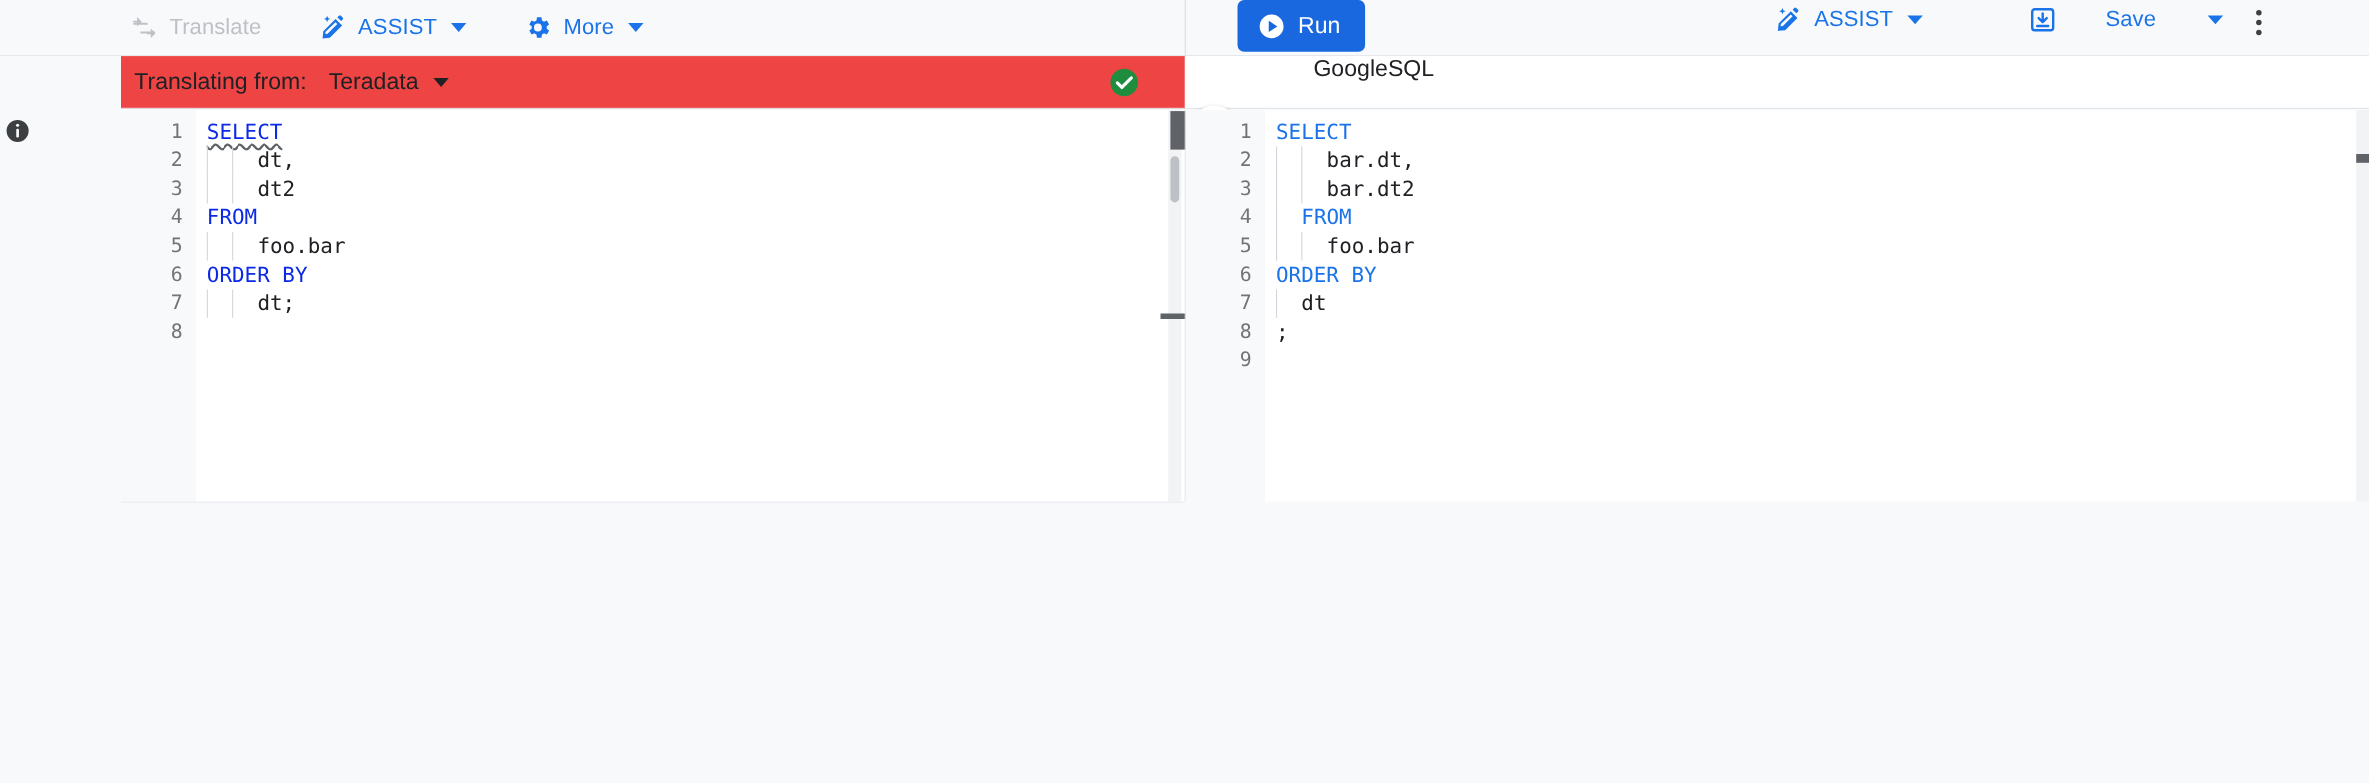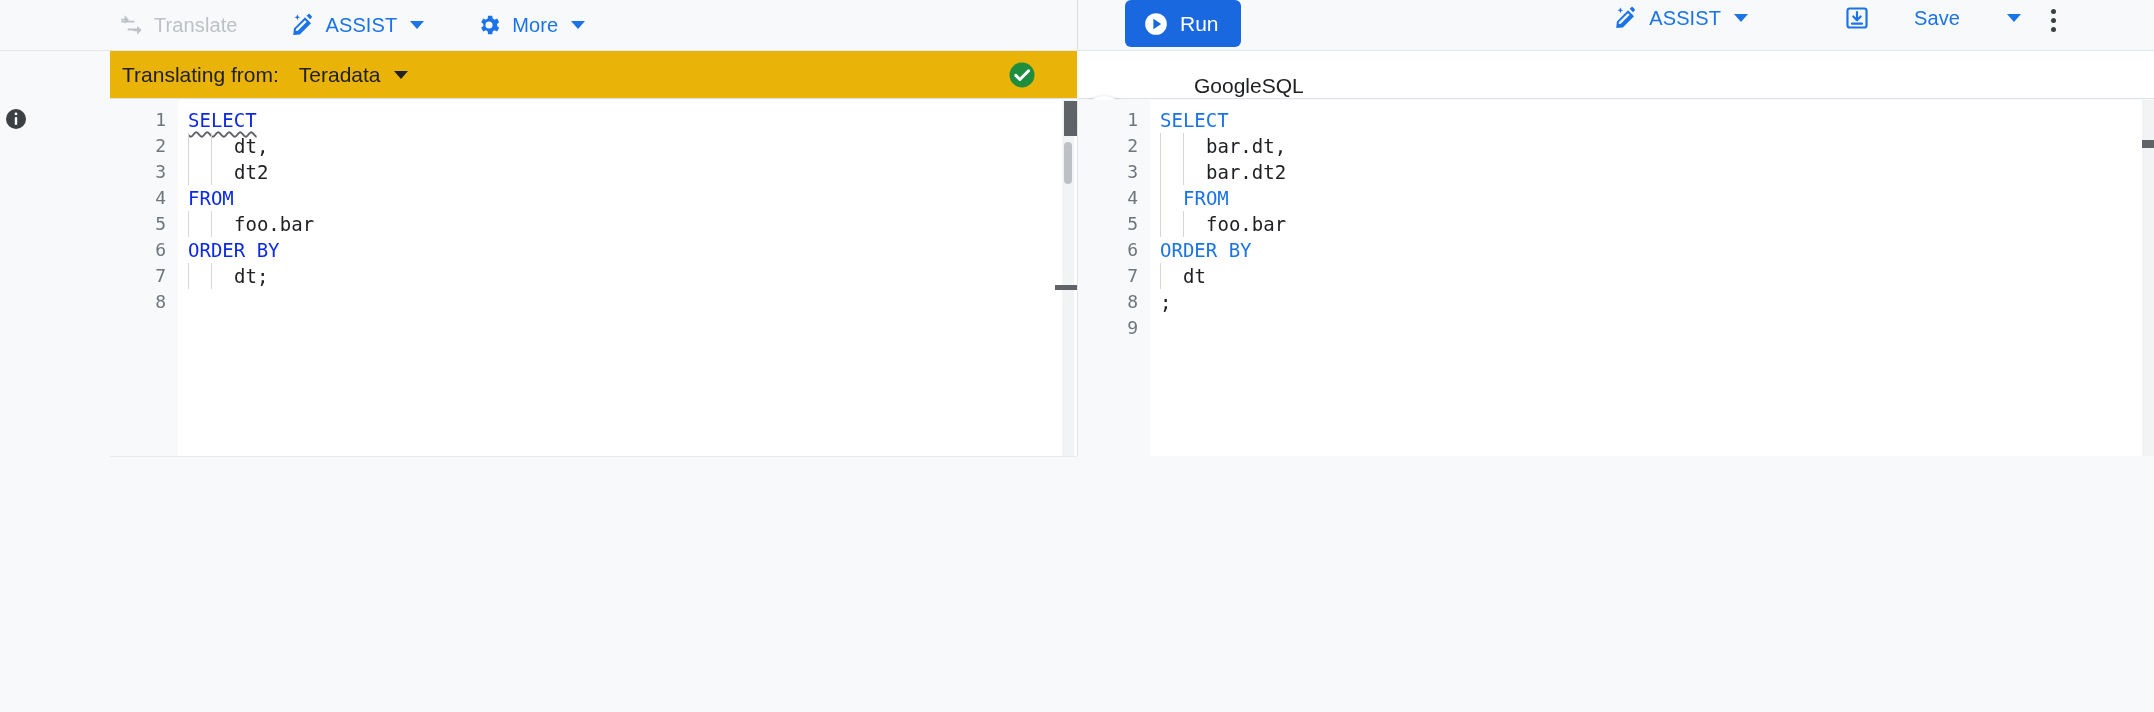--- a/index.html
+++ b/index.html
@@ -118,21 +118,21 @@
   .kebab i {
     display: block; width: 5px; height: 5px;
     border-radius: 50%; background: #3c4043;
   }
 
   
   .sub-left {
     position: absolute;
     left: 110px; top: 51px;
     width: 967px; height: 48px;
-    background: #eab308;
+    background: #ef4444;
     border-bottom: 1px solid #dfe3e8;
     box-sizing: border-box;
     display: flex; align-items: center;
   }
   .sub-left .lead {
     font-size: 21px; color: #202124;
     margin-left: 12px;
   }
   .lang-sel {
     display: inline-flex; align-items: center; gap: 10px;
@@ -146,21 +146,21 @@
     margin-left: auto; margin-right: 40px;
     display: inline-flex;
   }
   .sub-right {
     position: absolute;
     left: 1078px; top: 51px;
     width: 1076px; height: 48px;
     background: #ffffff;
     border-bottom: 1px solid #dfe3e8;
     box-sizing: border-box;
-    display: flex; align-items: flex-end;
+    display: flex; align-items: flex-start;
   }
   .sub-right .dialect {
     font-size: 21px; color: #202124;
     margin-left: 116px;
   }
 
   
   .editor {
     position: absolute;
     top: 100px;

